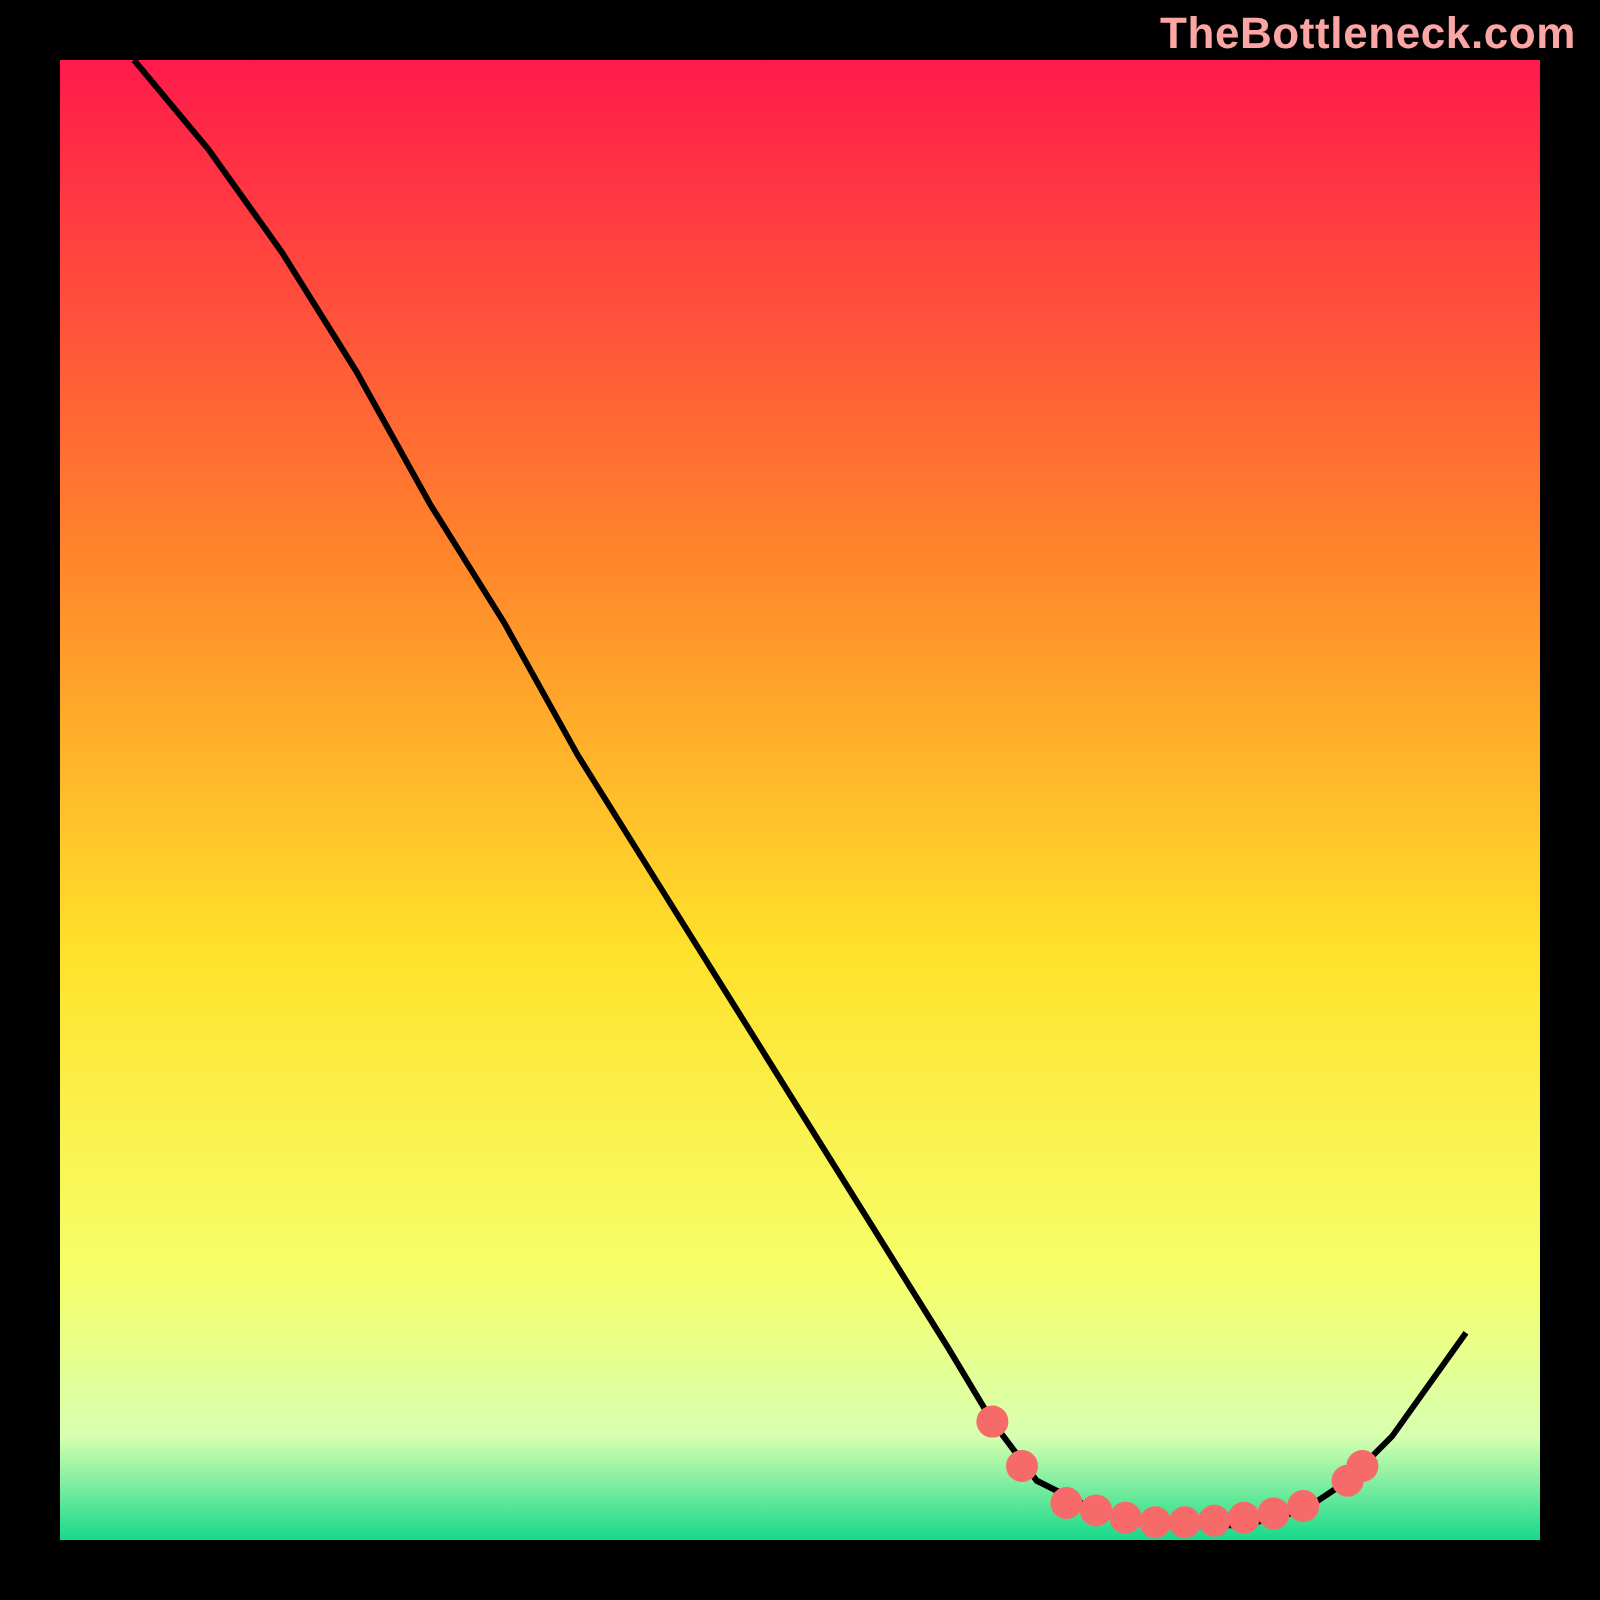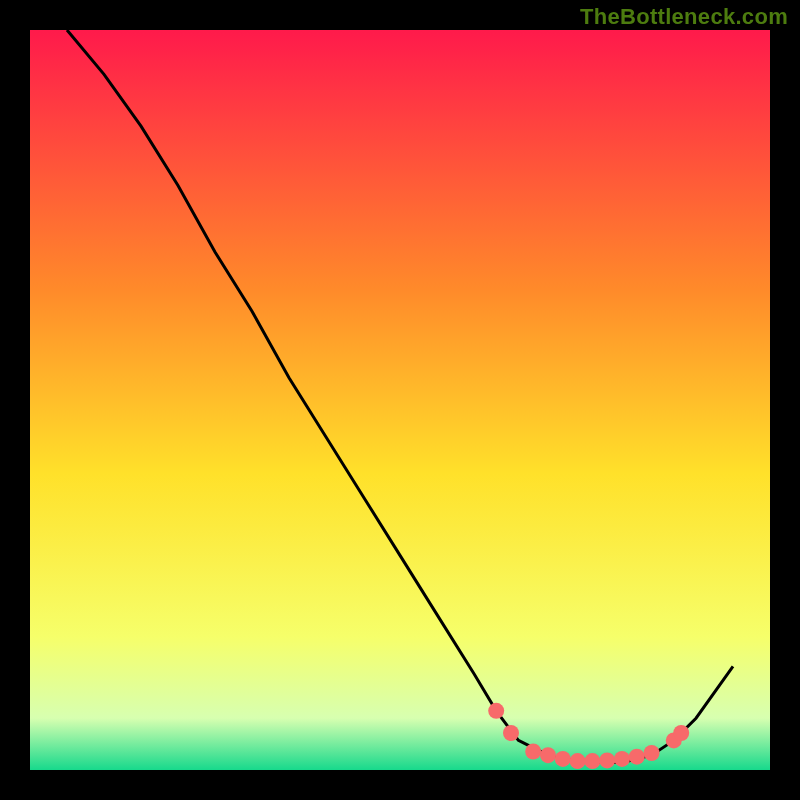--- a/index.html
+++ b/index.html
@@ -13,21 +13,21 @@
   .frame {
     position: relative;
     width: 800px;
     height: 800px;
     background: #000;
   }
   .attribution {
     position: absolute;
     top: 4px;
     right: 12px;
-    color: #4d7c0f;
+    color: #fca5a5;
     font-size: 22px;
     font-weight: 600;
     letter-spacing: 0.3px;
   }
   .plot {
     position: absolute;
     left: 30px;
     top: 30px;
     width: 740px;
     height: 740px;

